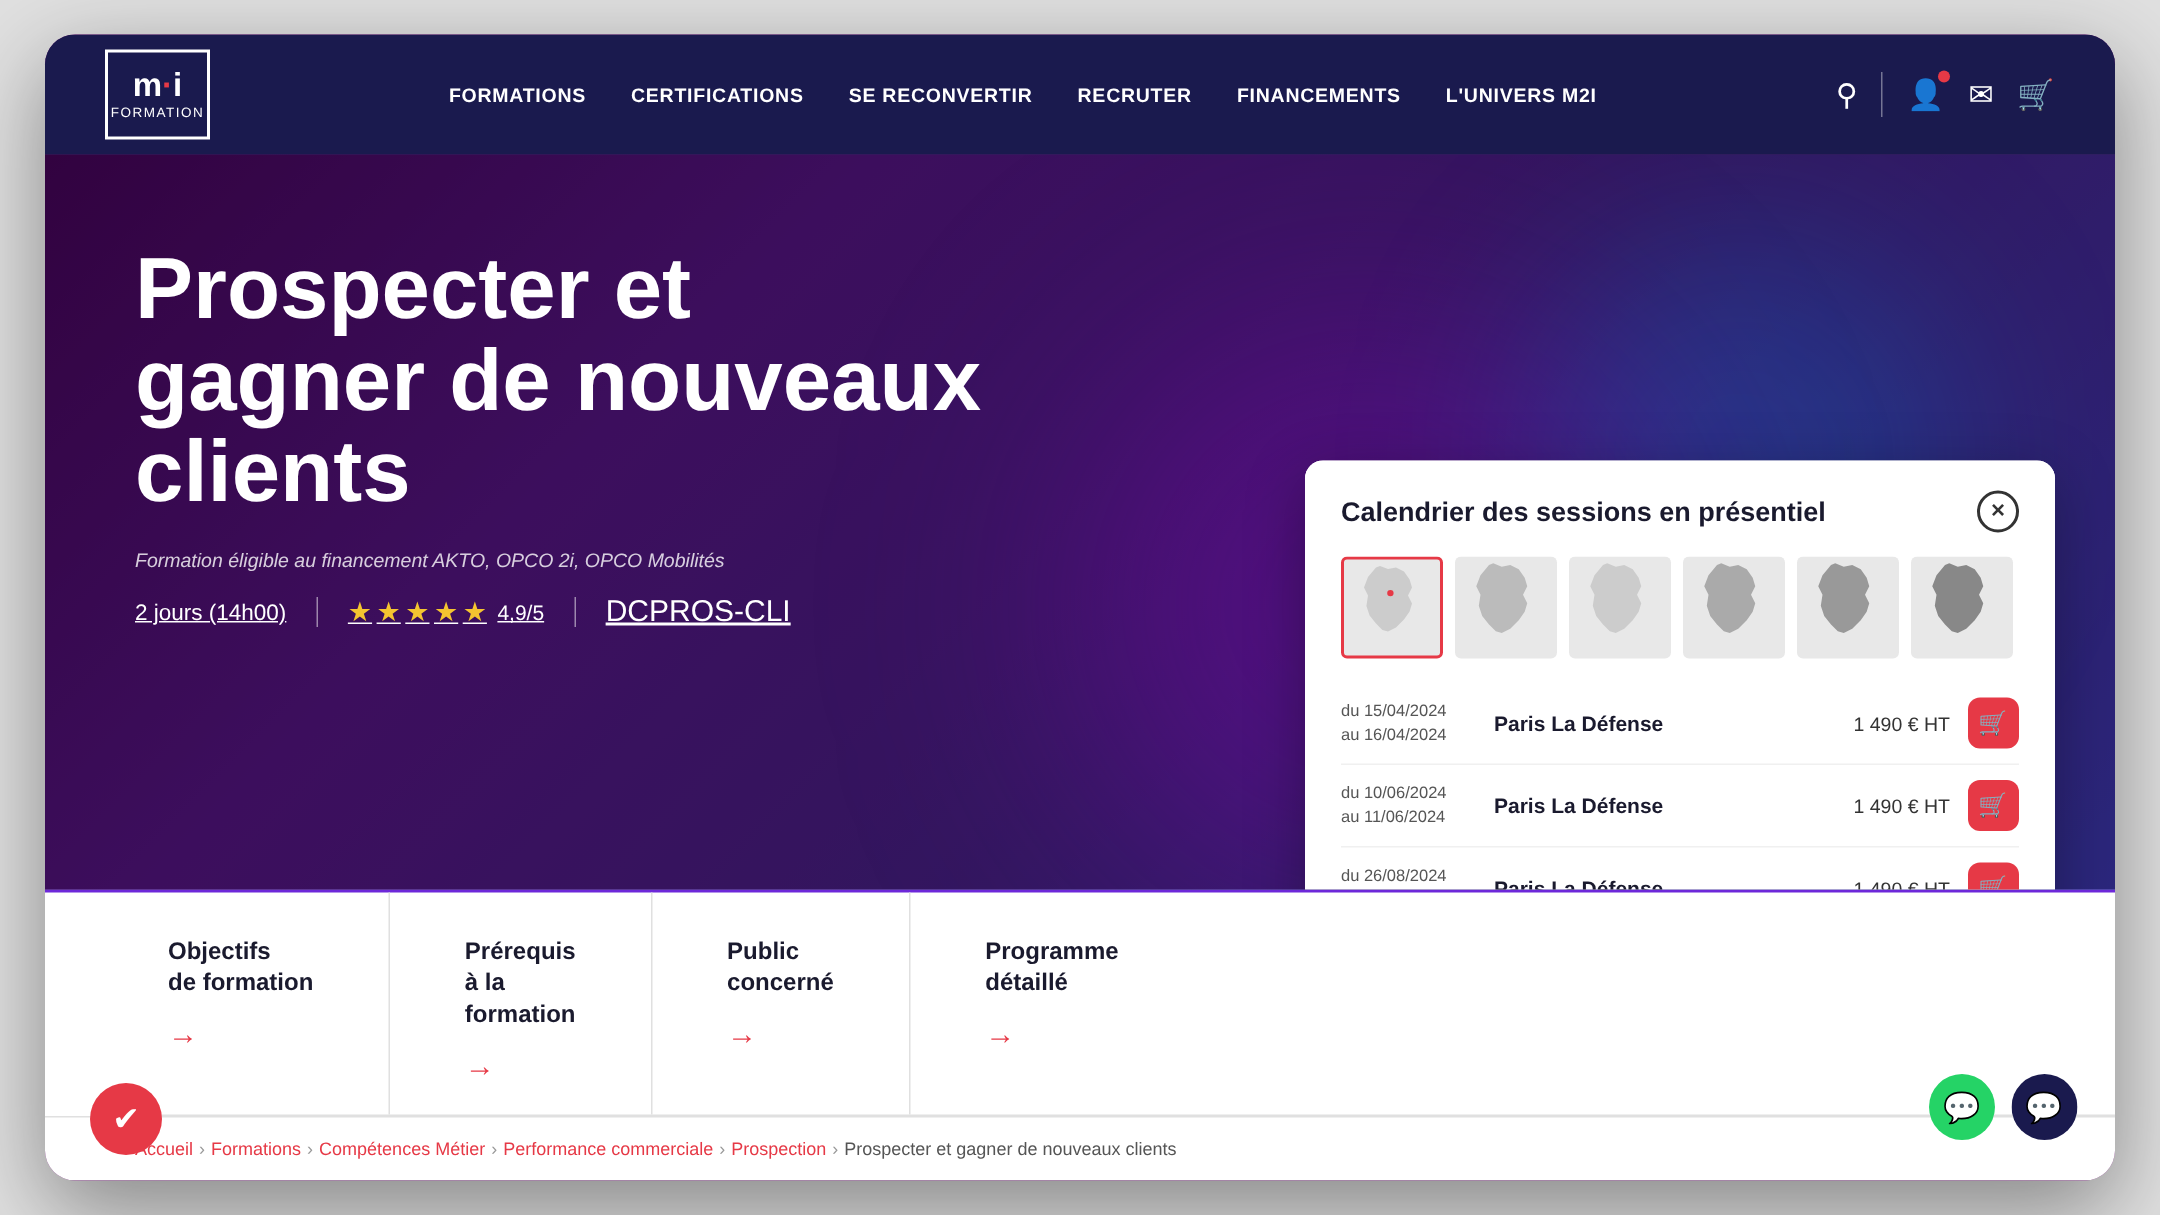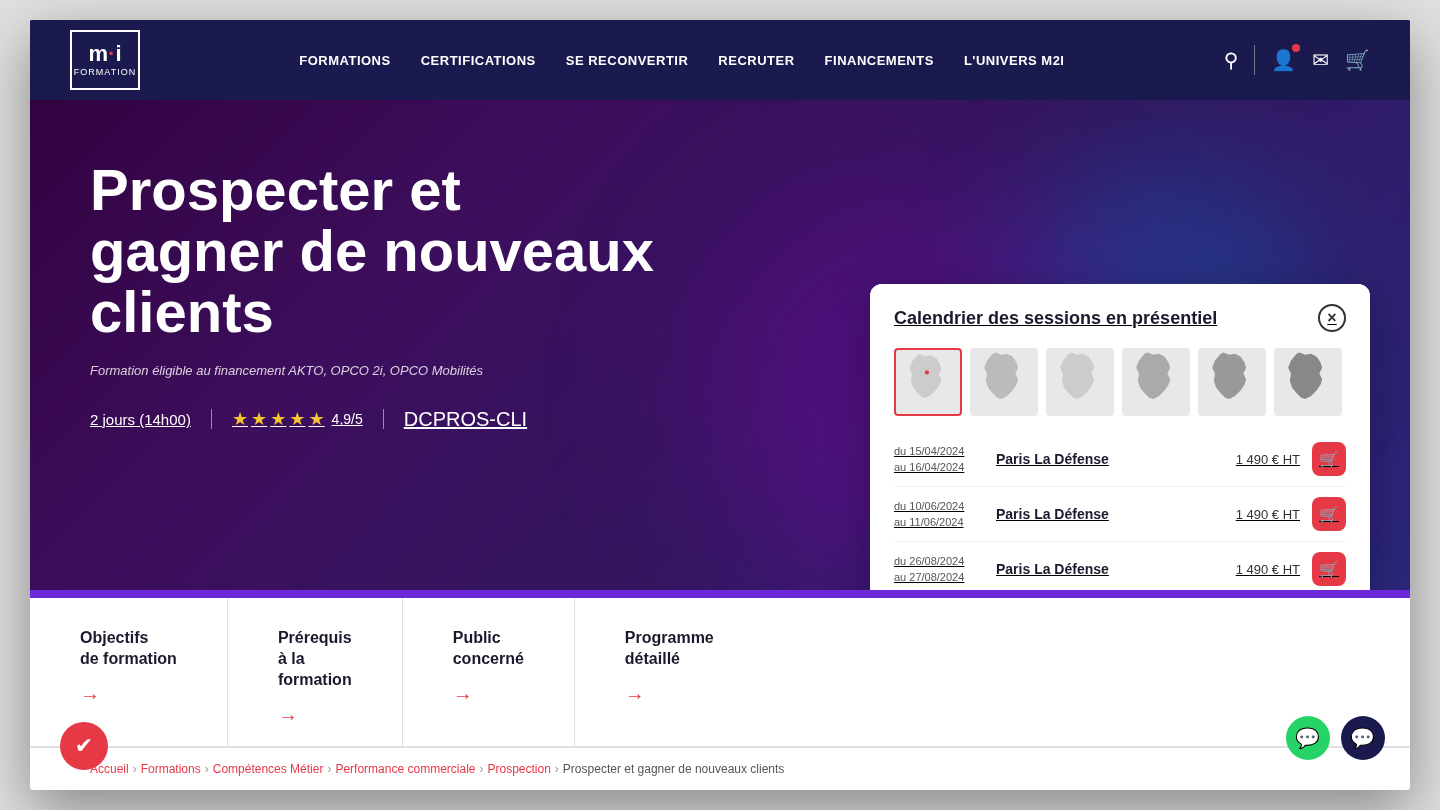--- a/index.html
+++ b/index.html
@@ -7,21 +7,21 @@
       font-family: 'Arial', sans-serif;
       background: #e0e0e0;
       display: flex;
       justify-content: center;
       align-items: center;
       min-height: 100vh;
       padding: 20px;
     }
     .browser-frame {
       width: 1380px;
-      border-radius: 2px;
+      border-radius: 20px;
       overflow: hidden;
       box-shadow: 0 20px 60px rgba(0,0,0,0.4);
       background: #701a75;
     }
 
     
     .header {
       background: #1a1a4e;
       display: flex;
       align-items: center;
@@ -148,21 +148,21 @@
       color: white;
       font-size: 58px;
       font-weight: 900;
       line-height: 1.05;
       margin-bottom: 20px;
     }
     .hero-funding {
       color: rgba(255,255,255,0.8);
       font-size: 13px;
       font-style: italic;
-      margin-bottom: 30px;
+      margin-bottom: 16px;
     }
     .hero-meta {
       display: flex;
       align-items: center;
       gap: 20px;
       color: white;
       font-size: 15px;
       text-decoration: underline;
     }
     .meta-divider {
@@ -175,28 +175,27 @@
       gap: 3px;
       align-items: center;
     }
     .star { color: #f4c430; font-size: 18px; }
     .rating { color: white; font-size: 14px; margin-left: 4px; }
 
     
     .calendar-panel {
       position: absolute;
       right: 40px;
-      top: 184px;
+      top: 204px;
       width: 500px;
       background: white;
       border-radius: 12px;
       box-shadow: 0 10px 40px rgba(0,0,0,0.3);
       z-index: 10;
       overflow: hidden;
-      text-decoration: underline;
     }
     .calendar-header {
       display: flex;
       align-items: center;
       justify-content: space-between;
       padding: 20px 24px 16px;
       background: white;
     }
     .calendar-title {
       font-size: 18px;
@@ -282,21 +281,22 @@
       justify-content: center;
       cursor: pointer;
       font-size: 16px;
       color: white;
       flex-shrink: 0;
     }
 
     
     .tabs-section {
       background: white;
-      border-top: 8px solid #6d28d9;
+      border-top: 2px solid #6d28d9;
+      padding-left: 32px;
     }
     .tabs-row {
       display: flex;
       border-bottom: 1px solid #e0e0e0;
     }
     .tab-item {
       padding: 30px 50px 20px;
       cursor: pointer;
       border-right: 1px solid #e0e0e0;
     }

